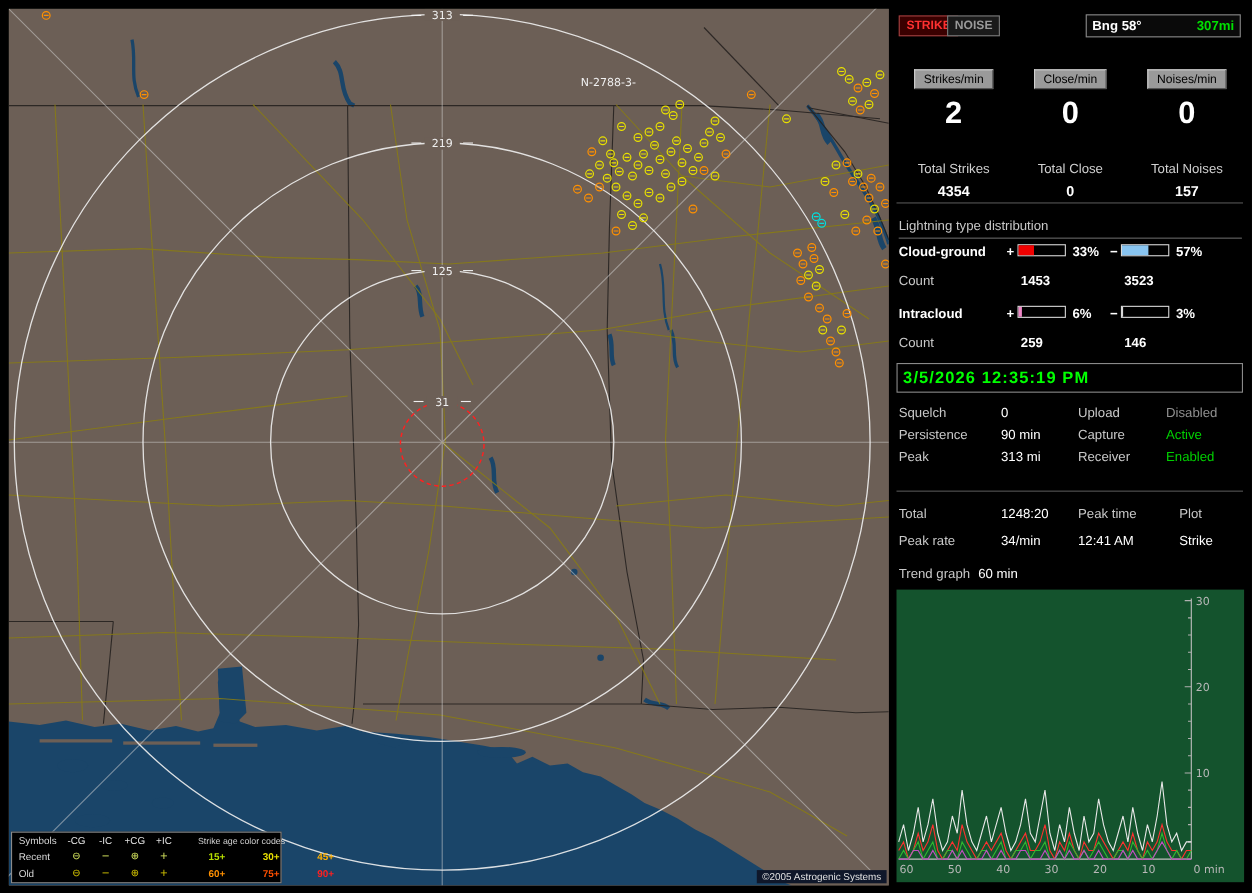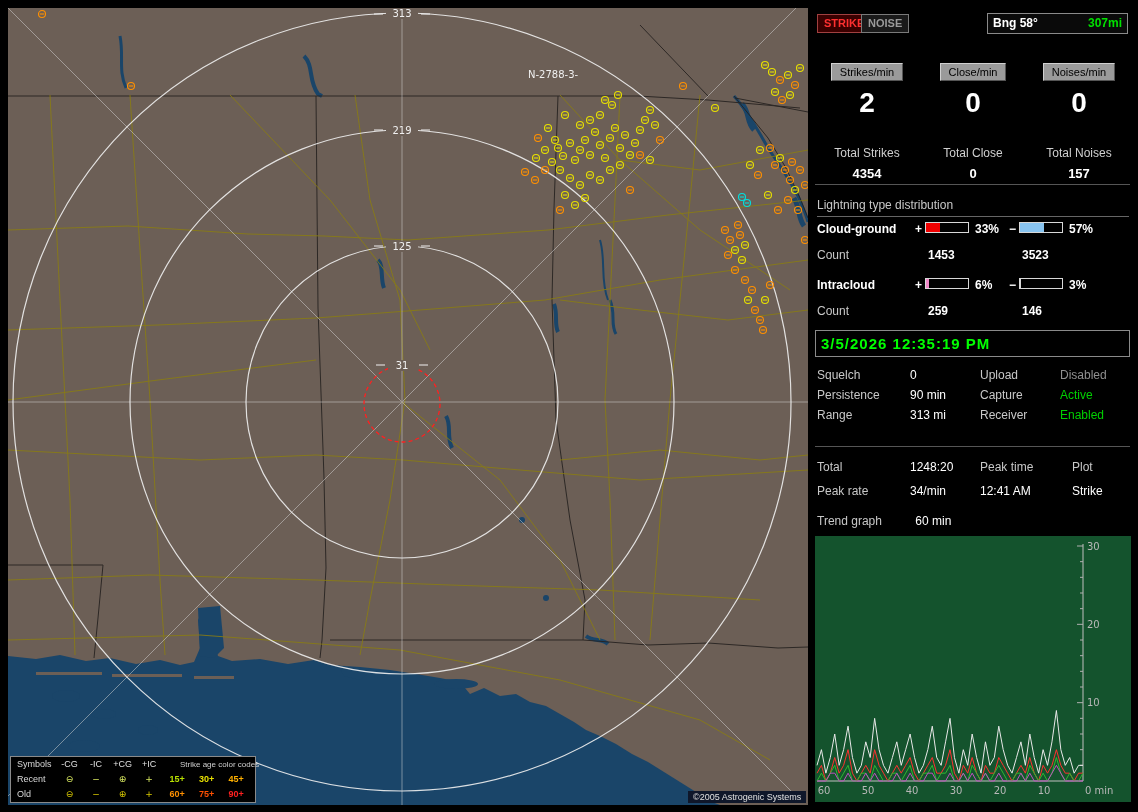--- a/index.html
+++ b/index.html
@@ -14,21 +14,21 @@
   .copyright { position:absolute; left:680px; top:783px; background:#0f172a; color:#e0e0e0;
                font-size:9px; padding:1px 5px; white-space:nowrap; }
 
   
   .legend { position:absolute; left:2px; top:748px; width:246px; height:47px;
             background:#000; border:1px solid #8a8a8a; color:#e0e0e0; font-size:9px; }
   .lg-row { height:15px; line-height:15px; white-space:nowrap; }
   .lg-row span { display:inline-block; vertical-align:top; }
   .lg-name { width:44px; padding-left:6px; color:#d8d8d8; }
   .lg-col  { width:24px; text-align:center; }
-  .lg-age  { width:27px; text-align:center; font-weight:bold; }
+  .lg-age  { width:27px; text-align:center; font-weight:bold;margin-left:20px; }
   .lg-agehead { width:112px; font-size:8px; text-align:center; color:#cfcfcf; }
   .lg-sym  { width:24px; text-align:center; font-family:"DejaVu Sans",sans-serif; }
 
   
   .panel { position:absolute; left:815px; top:8px; width:316px; height:797px; background:#000;
            color:#d8d8d8; font-size:12px; }
 
   .ind-btn { position:absolute; top:6px; height:19px; font-size:11px; font-weight:bold;
              border:1px solid #7a7a7a; background:#1a1a1a; color:#9a9a9a; text-align:center;
              line-height:17px; padding:0 6px; font-family:"Liberation Sans",sans-serif; cursor:pointer; }
@@ -63,21 +63,21 @@
   .bar-fill { position:absolute; left:0; top:0; bottom:0; }
 
   .dt-box { position:absolute; left:0; top:322px; width:315px; height:27px; border:1px solid #8a8a8a;
             background:#000; color:#00ff00; font-weight:bold; font-size:15px; line-height:25px;
             padding-left:5px; letter-spacing:1px; }
 
   .grid-row { position:absolute; left:0; width:316px; height:18px; }
   .grid-row span { position:absolute; top:0; white-space:nowrap; }
 
   .trend-lbl { position:absolute; top:506px; left:2px; }
-  .trend-lbl .w { color:#fff; margin-left:30px; }
+  .trend-lbl .w { color:#fff; margin-left:4px; }
 
   .graph { position:absolute; left:0; top:528px; width:316px; height:266px; background:#14532d; }
   .graph text { fill:#b8b8b8; font-size:10px; font-family:"DejaVu Sans",sans-serif; }
 </style>
 </head>
 <body>
 
 <div class="map">
   <svg class="mapsvg" width="800" height="797" viewBox="0 0 800 797">
 
@@ -707,21 +707,21 @@
     <span class="lbl-dim" style="left:165px">Upload</span>
     <span style="left: 245px; color: rgb(144, 144, 144);">Disabled</span>
   </div>
   <div class="grid-row" style="top:380px">
     <span class="lbl-dim" style="left:2px">Persistence</span>
     <span style="left:95px;color:#fff">90 min</span>
     <span class="lbl-dim" style="left:165px">Capture</span>
     <span style="left: 245px; color: rgb(0, 208, 0);">Active</span>
   </div>
   <div class="grid-row" style="top:400px">
-    <span class="lbl-dim" style="left:2px">Range</span>
+    <span class="lbl-dim" style="left:2px">Peak</span>
     <span style="left:95px;color:#fff">313 mi</span>
     <span class="lbl-dim" style="left:165px">Receiver</span>
     <span style="left: 245px; color: rgb(0, 208, 0);">Enabled</span>
   </div>
 
   <div class="sep" style="top:438px"></div>
 
   <div class="grid-row" style="top:452px">
     <span class="lbl-dim" style="left:2px">Total</span>
     <span style="left:95px;color:#fff">1248:20</span>

